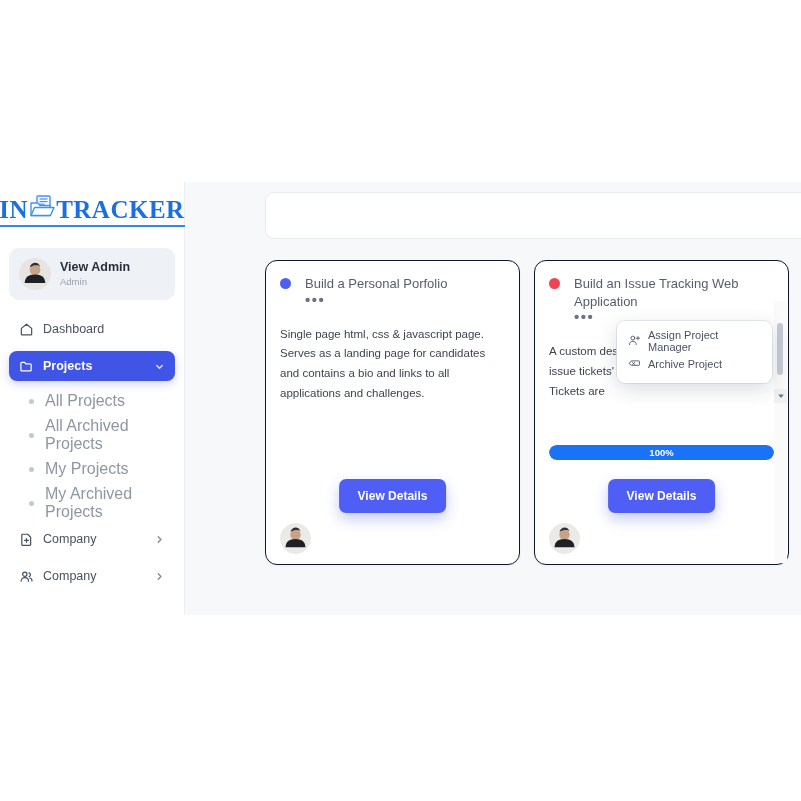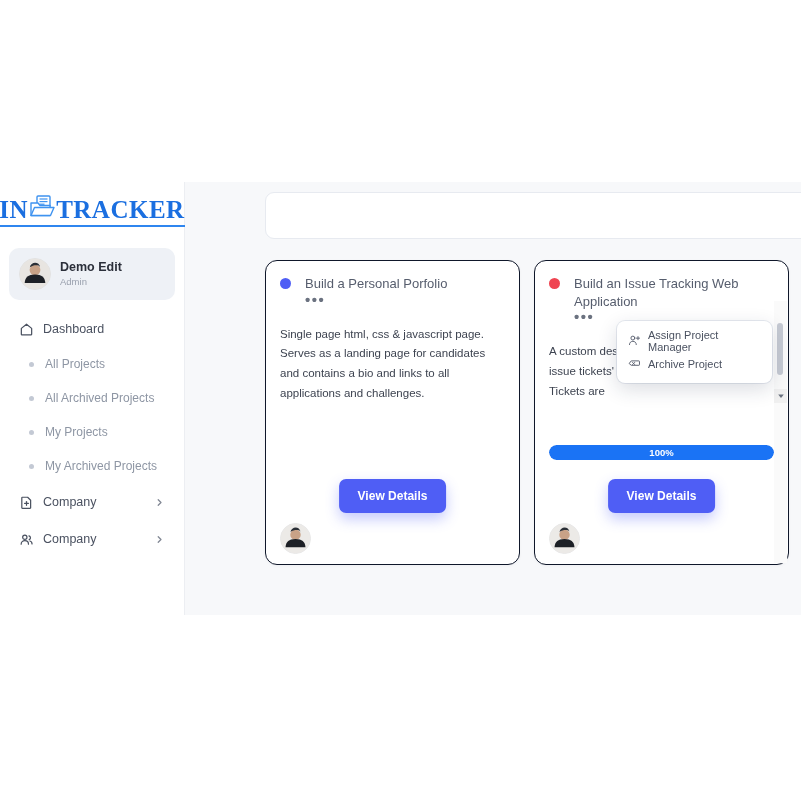--- a/index.html
+++ b/index.html
@@ -101,21 +101,21 @@
     box-shadow: 0 3px 8px rgba(64,85,230,.25);
   }
   .nav-label { flex: 1 1 auto; white-space: nowrap; }
   .chev { width: 11px; height: 11px; flex: 0 0 11px; opacity: .85; }
 
   .subnav { padding: 0 9px; }
   .subitem {
     display: flex; align-items: center;
     height: 26px;
     padding-left: 20px;
-    font-size: 12px;
+    font-size: 16px;
     color: #8e96a4;
     margin-bottom: 8px;
   }
   .dot-small {
     width: 5px; height: 5px; border-radius: 50%;
     background: #c3c9d4; margin-right: 11px; flex: 0 0 5px;
   }
 
   
   .main {
@@ -297,36 +297,47 @@
     <div class="profile">
       <div class="avatar">
         <svg width="30" height="30" viewBox="0 0 30 30">
           <rect width="30" height="30" fill="#e8e5e1"></rect>
           <circle cx="15" cy="11" r="5.4" fill="#c8a287"></circle>
           <path d="M7.5 17.5c1.6-1.2 4-2 7.5-2s5.9.8 7.5 2c1.8 1.4 2.6 3.6 2.8 6.5H4.7c.2-2.9 1-5.1 2.8-6.5z" fill="#1d2026"></path>
           <path d="M9.8 8.3c.6-3 3-4.6 5.3-4.6 2.4 0 4.6 1.5 5.1 4.4-.6-1-1.6-1.6-3-1.8-1.9-.3-5 .2-7.4 2z" fill="#2b2f36"></path>
         </svg>
       </div>
       <div class="profile-text">
-        <div class="profile-name">Demo Edit</div>
+        <div class="profile-name">View Admin</div>
         <div class="profile-role">Admin</div>
       </div>
     </div>
 
     <div class="nav">
 
       <div class="nav-item">
         <span class="ico">
           <svg width="15" height="15" viewBox="0 0 16 16" fill="none" stroke="#4a5160" stroke-width="1.3" stroke-linejoin="round">
             <path d="M2.5 6.8 8 2.3l5.5 4.5v6.2a.8.8 0 0 1-.8.8H3.3a.8.8 0 0 1-.8-.8z"></path>
           </svg>
         </span>
         <span class="nav-label">Dashboard</span>
       </div>
 
+      <div class="nav-item active">
+        <span class="ico">
+          <svg width="15" height="15" viewBox="0 0 16 16" fill="none" stroke="#ffffff" stroke-width="1.3" stroke-linejoin="round">
+            <path d="M2 4.6A1 1 0 0 1 3 3.6h3l1.3 1.6h4.7a1 1 0 0 1 1 1v5.4a1 1 0 0 1-1 1H3a1 1 0 0 1-1-1z"></path>
+          </svg>
+        </span>
+        <span class="nav-label">Projects</span>
+        <svg class="chev" viewBox="0 0 12 12" fill="none" stroke="#ffffff" stroke-width="1.5" stroke-linecap="round" stroke-linejoin="round">
+          <polyline points="3,4.8 6,7.8 9,4.8"></polyline>
+        </svg>
+      </div>
 
       <div class="subnav" style="padding:0;">
         <div class="subitem">
           <span class="dot-small"></span>
           <span>All Projects</span>
         </div>
         <div class="subitem">
           <span class="dot-small"></span>
           <span>All Archived Projects</span>
         </div>

